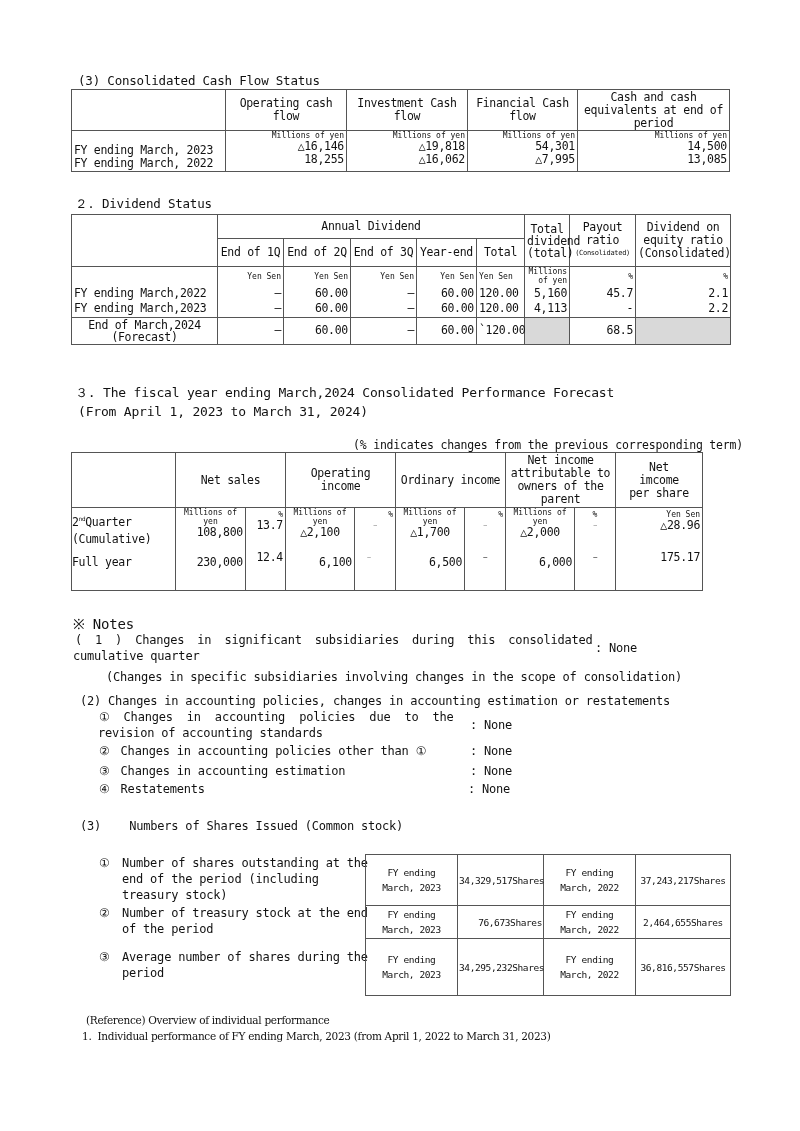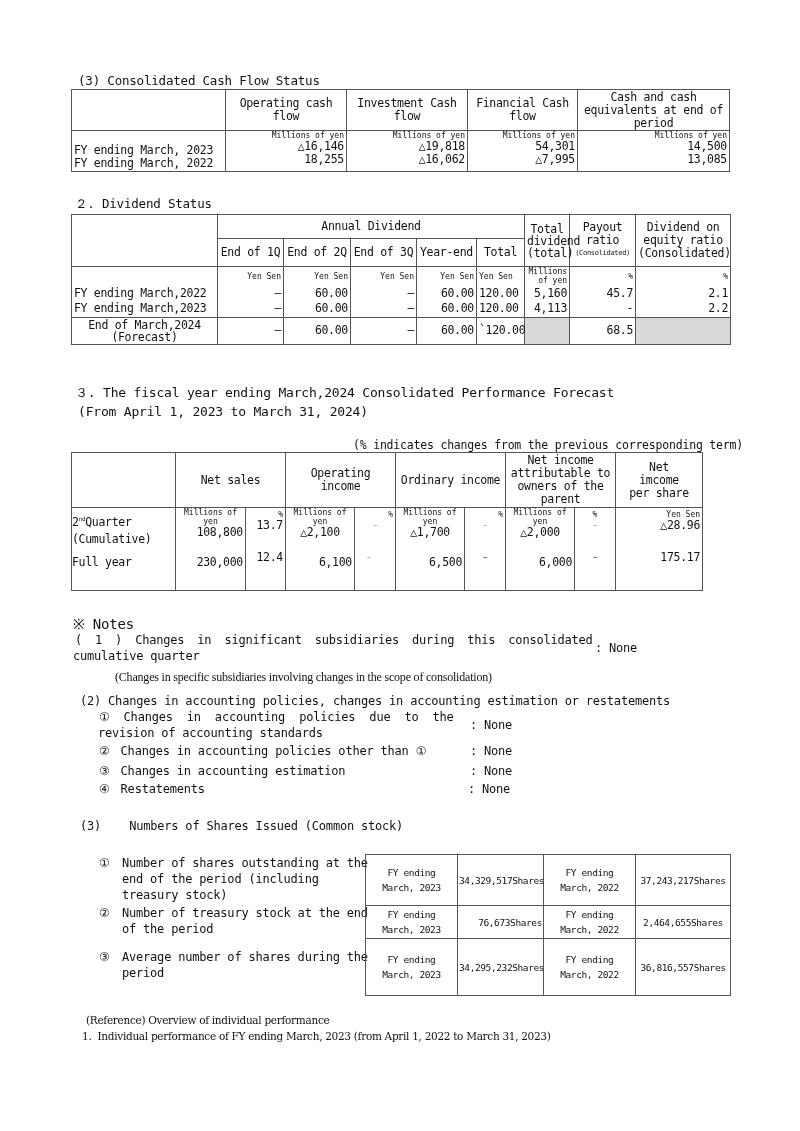--- a/index.html
+++ b/index.html
@@ -244,21 +244,21 @@
     <td class="c nbt" style="vertical-align:top;font-size:9px;">－</td>
     <td class="r nbt" style="vertical-align:top;">175.17</td>
   </tr>
 </tbody>
   </table>
 
 <div class="abs note" style="left:73px;top:614px;font-size:14px;">※ Notes</div>
 <div class="abs note" style="left:75px;top:633px;word-spacing:6px;">( 1 ) Changes in significant subsidiaries during this consolidated</div>
 <div class="abs note" style="left:73px;top:649px;">cumulative quarter</div>
 <div class="abs note" style="left:595px;top:641px;">: None</div>
-<div class="abs note" style="left:115px;top:670px;font-family:Liberation Serif, serif;">(Changes in specific subsidiaries involving changes in the scope of consolidation)</div>
+<div class="abs note" style="left:106px;top:670px;">(Changes in specific subsidiaries involving changes in the scope of consolidation)</div>
 
 <div class="abs note" style="left:80px;top:694px;">(2) Changes in accounting policies, changes in accounting estimation or restatements</div>
 <div class="abs note" style="left:99px;top:710px;word-spacing:7px;">
   <span>①</span>
   <span>Changes in accounting policies due to the</span>
 </div>
 <div class="abs note" style="left:98px;top:726px;">revision of accounting standards</div>
 <div class="abs note" style="left:470px;top:718px;">: None</div>
 
 <div class="abs note" style="left:99px;top:744px;text-align:center;">

